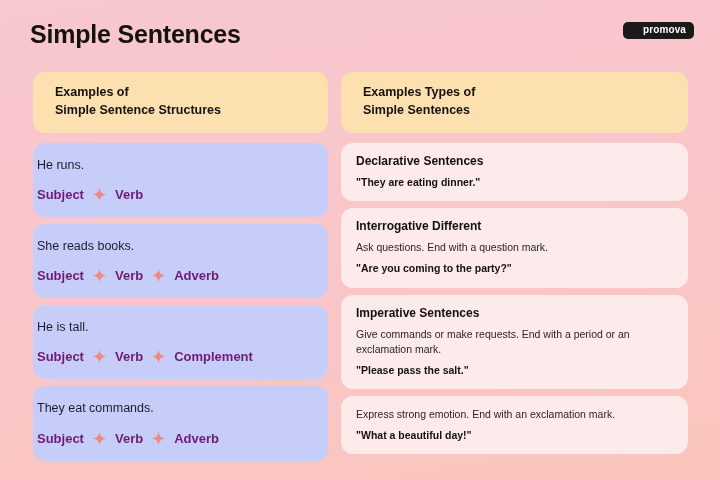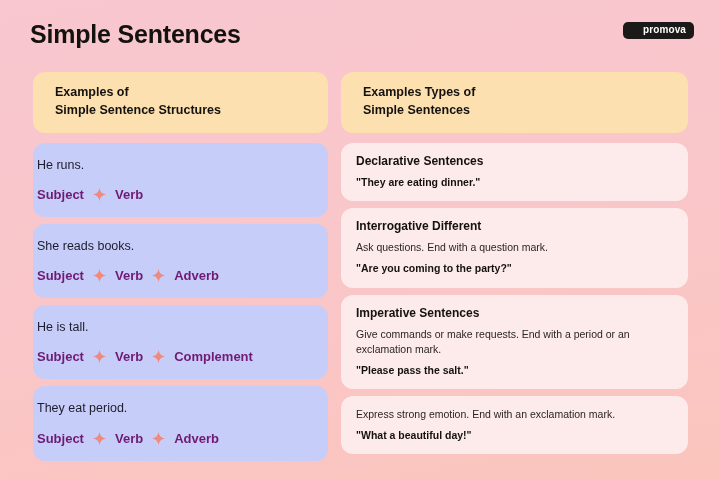--- a/index.html
+++ b/index.html
@@ -170,21 +170,21 @@
         </svg>
       <span class="formula-part">Verb</span>
       <svg class="plus-icon" viewBox="0 0 24 24" aria-hidden="true">
           <path d="M12 0 C13 7 17 11 24 12 C17 13 13 17 12 24 C11 17 7 13 0 12 C7 11 11 7 12 0 Z" fill="#F08A7E"></path>
         </svg>
       <span class="formula-part">Complement</span>
     </div>
   </div>
 
   <div class="structure-card">
-    <div class="structure-example">They eat period.</div>
+    <div class="structure-example">They eat commands.</div>
     <div class="structure-formula">
       <span class="formula-part">Subject</span>
       <svg class="plus-icon" viewBox="0 0 24 24" aria-hidden="true">
           <path d="M12 0 C13 7 17 11 24 12 C17 13 13 17 12 24 C11 17 7 13 0 12 C7 11 11 7 12 0 Z" fill="#F08A7E"></path>
         </svg>
       <span class="formula-part">Verb</span>
       <svg class="plus-icon" viewBox="0 0 24 24" aria-hidden="true">
           <path d="M12 0 C13 7 17 11 24 12 C17 13 13 17 12 24 C11 17 7 13 0 12 C7 11 11 7 12 0 Z" fill="#F08A7E"></path>
         </svg>
       <span class="formula-part">Adverb</span>

